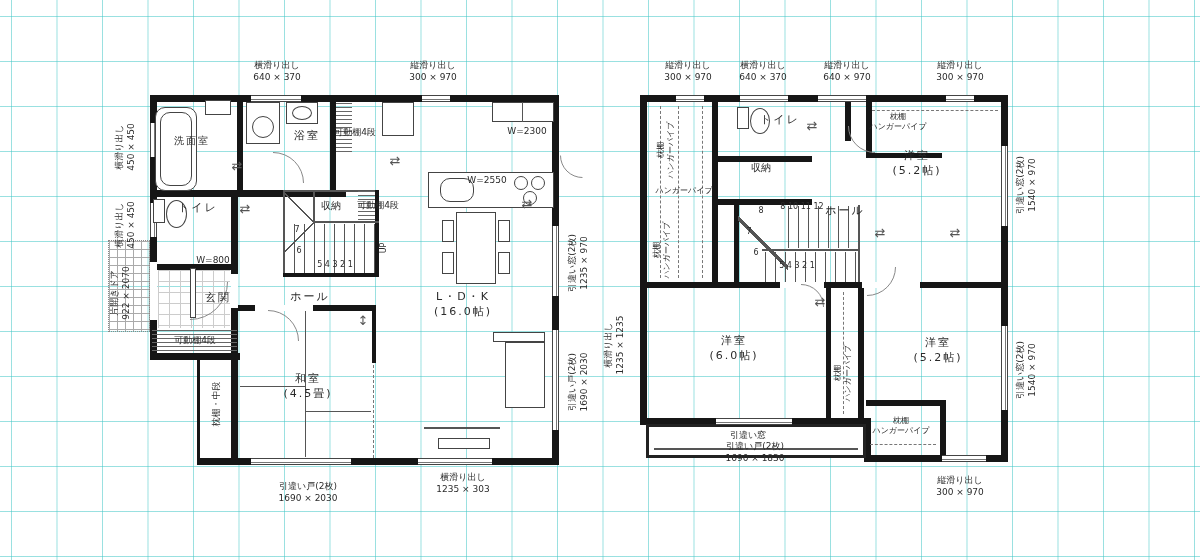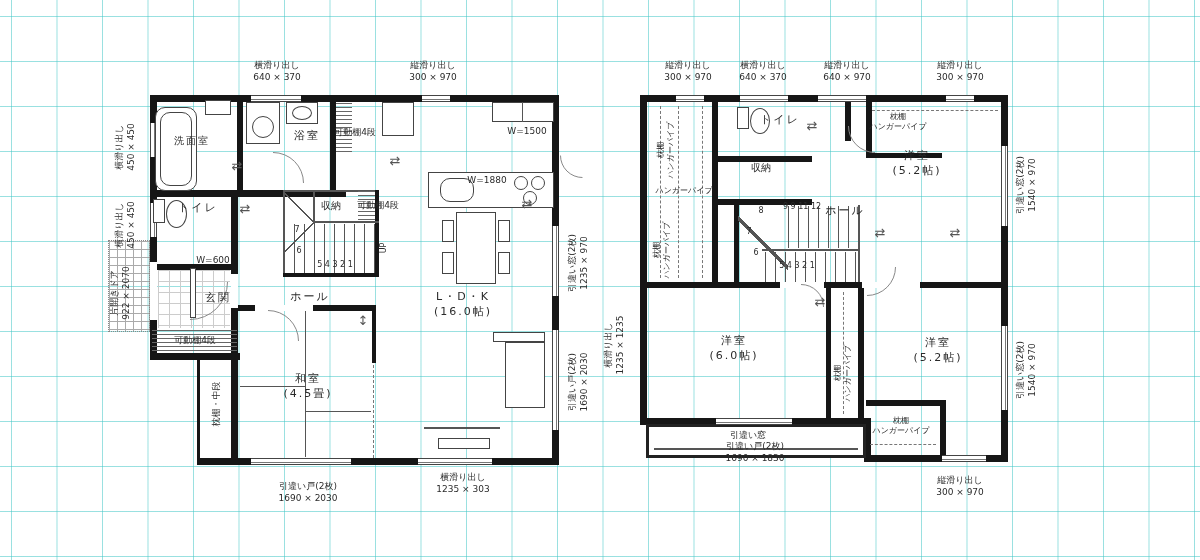--- a/index.html
+++ b/index.html
@@ -151,30 +151,30 @@
     <div class="lbl" style="left:463px;top:483px">横滑り出し
 1235 × 303</div>
 
     <div class="lbl rm" style="left:192px;top:141px;font-size:10px">洗面室</div>
     <div class="lbl rm" style="left:307px;top:136px">浴室</div>
     <div class="lbl" style="left:355px;top:132px">可動棚4段</div>
     <div class="lbl rm" style="left:198px;top:208px">トイレ</div>
     <div class="lbl" style="left:331px;top:206px;font-size:10px">収納</div>
     <div class="lbl" style="left:378px;top:205px">可動棚4段</div>
     <div class="lbl rm" style="left:218px;top:298px">玄関</div>
-    <div class="lbl" style="left:213px;top:260px">W=600</div>
+    <div class="lbl" style="left:213px;top:260px">W=800</div>
     <div class="lbl rm" style="left:310px;top:297px">ホール</div>
     <div class="lbl rm" style="left:463px;top:305px">L・D・K
 (16.0帖)</div>
     <div class="lbl rm" style="left:308px;top:387px">和室
 (4.5畳)</div>
     <div class="lbl" style="left:195px;top:340px">可動棚4段</div>
     <div class="lbl rot" style="left:216px;top:404px">枕棚・中段</div>
-    <div class="lbl" style="left:487px;top:180px">W=1880</div>
-    <div class="lbl" style="left:527px;top:131px">W=1500</div>
+    <div class="lbl" style="left:487px;top:180px">W=2550</div>
+    <div class="lbl" style="left:527px;top:131px">W=2300</div>
     <div class="lbl rot num" style="left:384px;top:248px">UP</div>
     <div class="lbl num" style="left:335px;top:265px">5 4 3 2 1</div>
     <div class="lbl num" style="left:299px;top:251px">6</div>
     <div class="lbl num" style="left:297px;top:230px">7</div>
 
     <div class="arr" style="left:237px;top:165px">⇄</div>
     <div class="arr" style="left:395px;top:160px">⇄</div>
     <div class="arr" style="left:245px;top:208px">⇄</div>
     <div class="arr" style="left:363px;top:320px">↕</div>
     <div class="arr" style="left:527px;top:203px">⇄</div>
@@ -267,21 +267,21 @@
     <div class="lbl rm" style="left:938px;top:351px">洋室
 (5.2帖)</div>
     <div class="lbl rot sm" style="left:843px;top:373px;font-size:8px">枕棚
 ハンガーパイプ</div>
     <div class="lbl sm" style="left:901px;top:426px;font-size:8px">枕棚
 ハンガーパイプ</div>
     <div class="lbl" style="left:748px;top:435px">引違い窓</div>
     <div class="lbl" style="left:755px;top:452px">引違い戸(2枚)
 1690 × 1830</div>
 
-    <div class="lbl num" style="left:802px;top:207px">9 9 11 12</div>
+    <div class="lbl num" style="left:802px;top:207px">8 10 11 12</div>
     <div class="lbl num" style="left:761px;top:211px">8</div>
     <div class="lbl num" style="left:749px;top:232px">7</div>
     <div class="lbl num" style="left:756px;top:253px">6</div>
     <div class="lbl num" style="left:797px;top:266px">5 4 3 2 1</div>
 
     <div class="arr" style="left:812px;top:125px">⇄</div>
     <div class="arr" style="left:880px;top:232px">⇄</div>
     <div class="arr" style="left:820px;top:301px">⇄</div>
     <div class="arr" style="left:955px;top:232px">⇄</div>
   </div>

